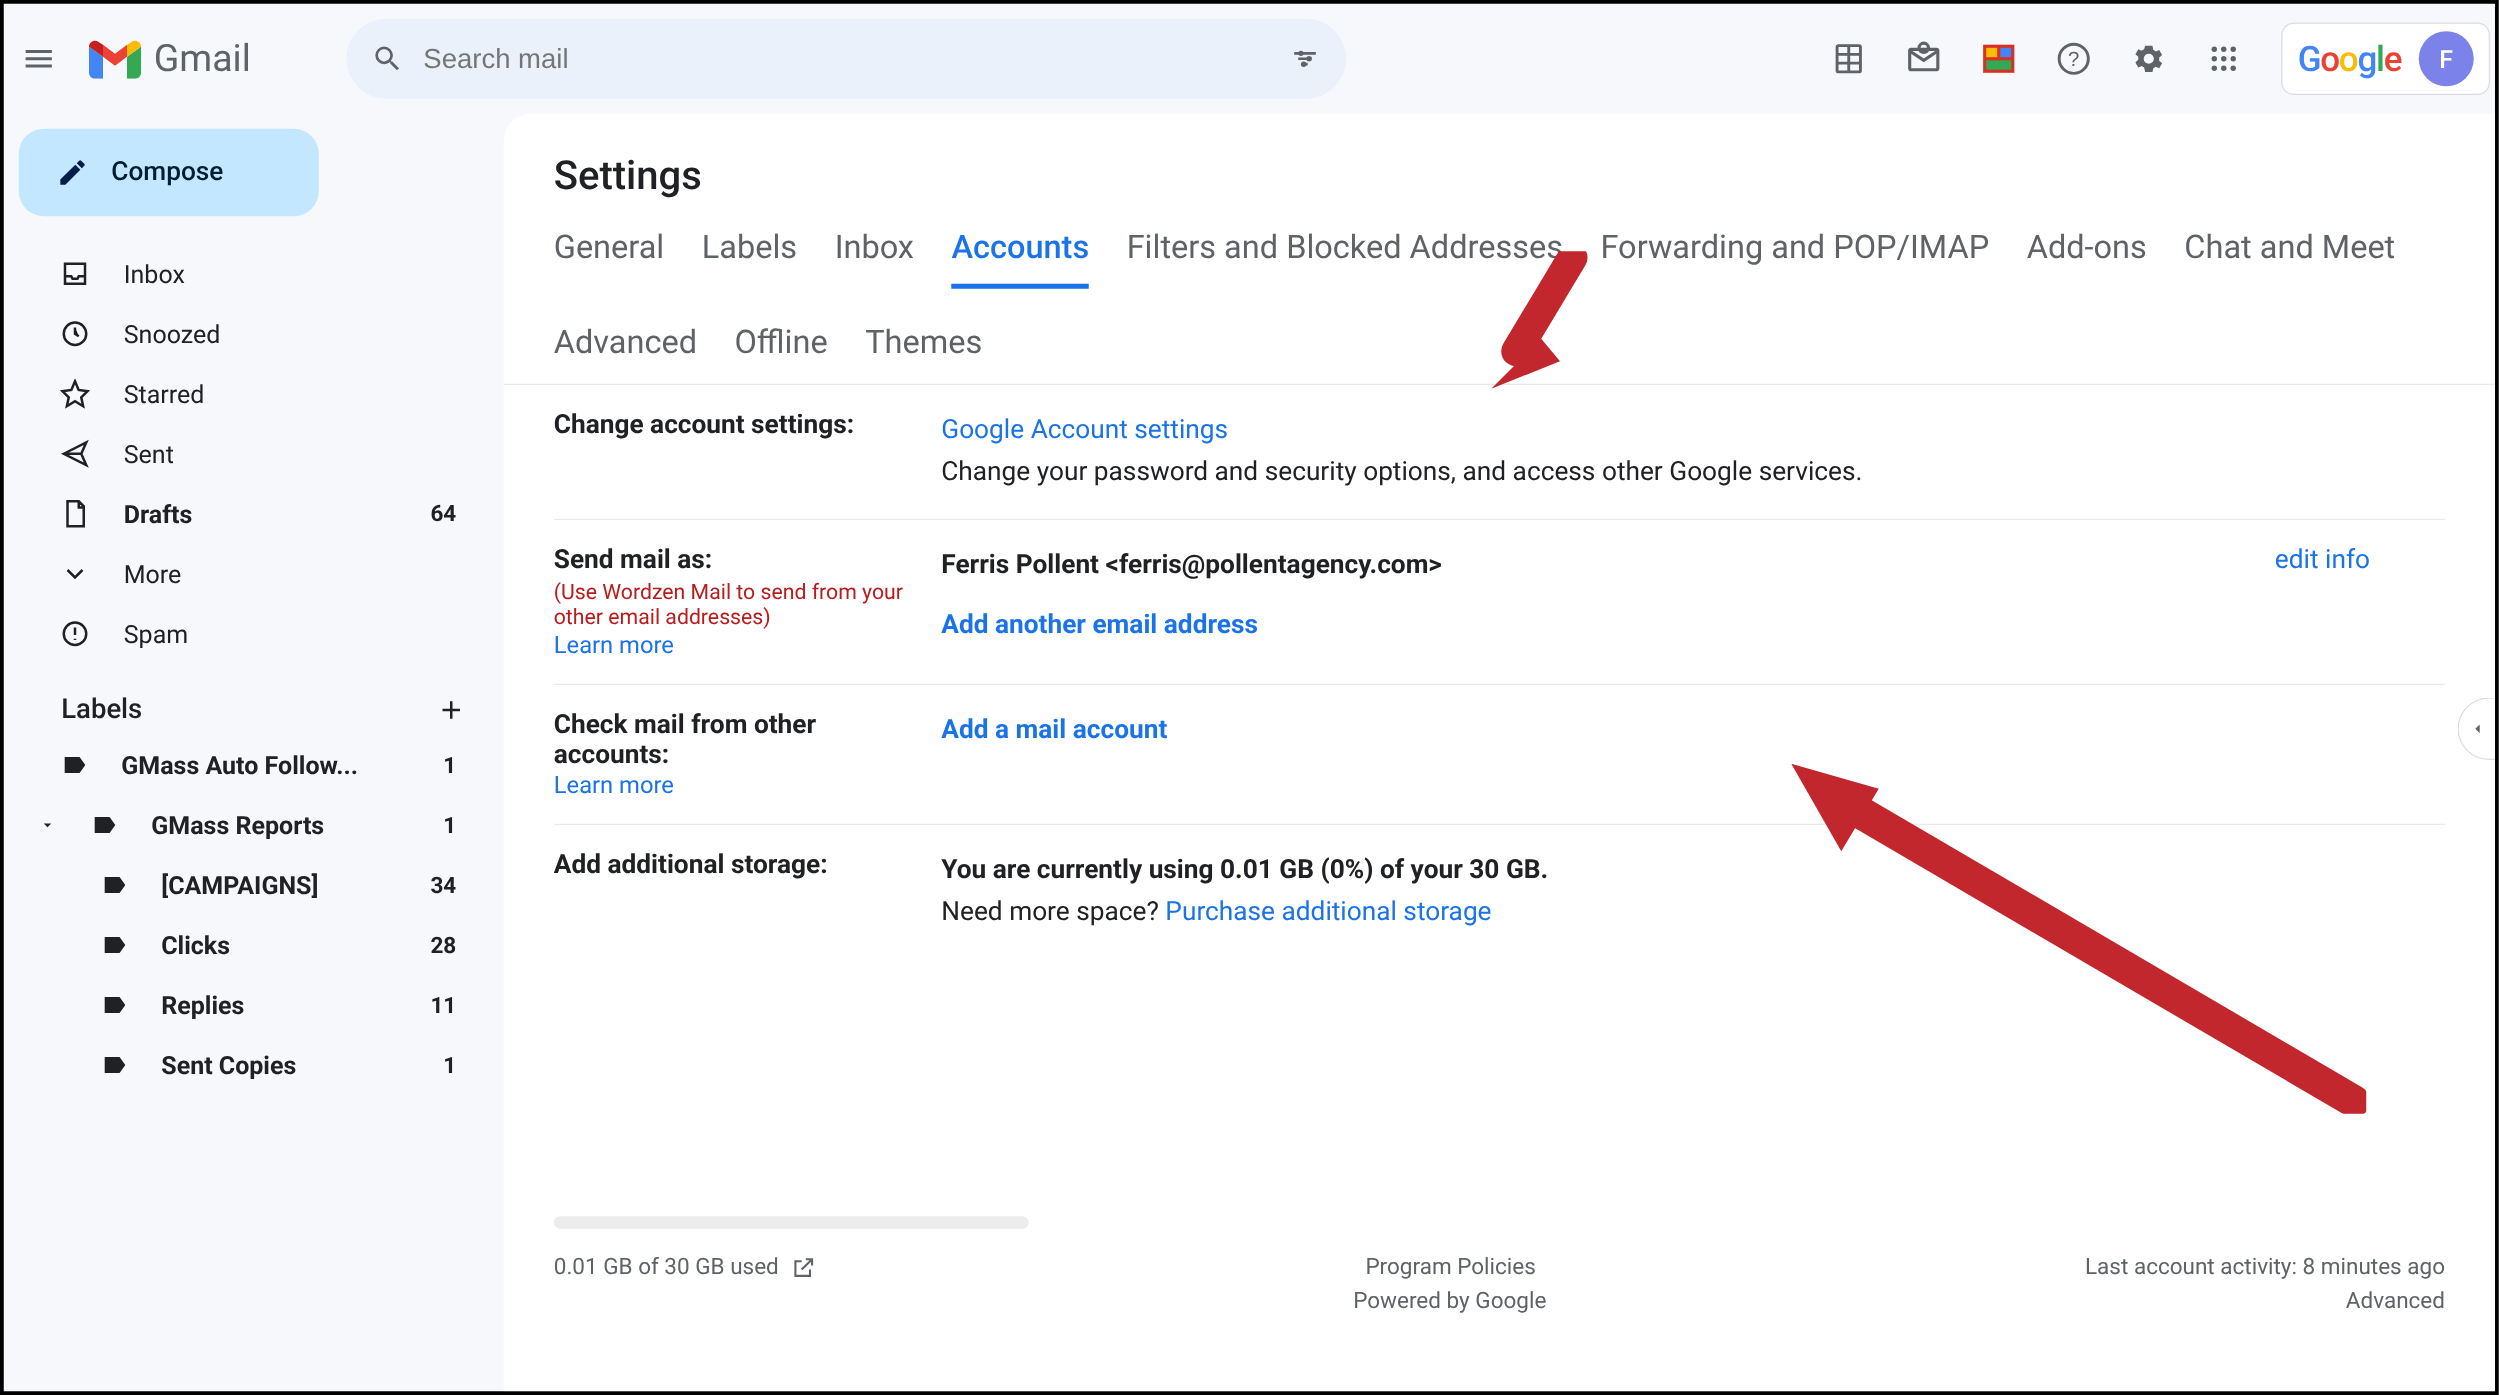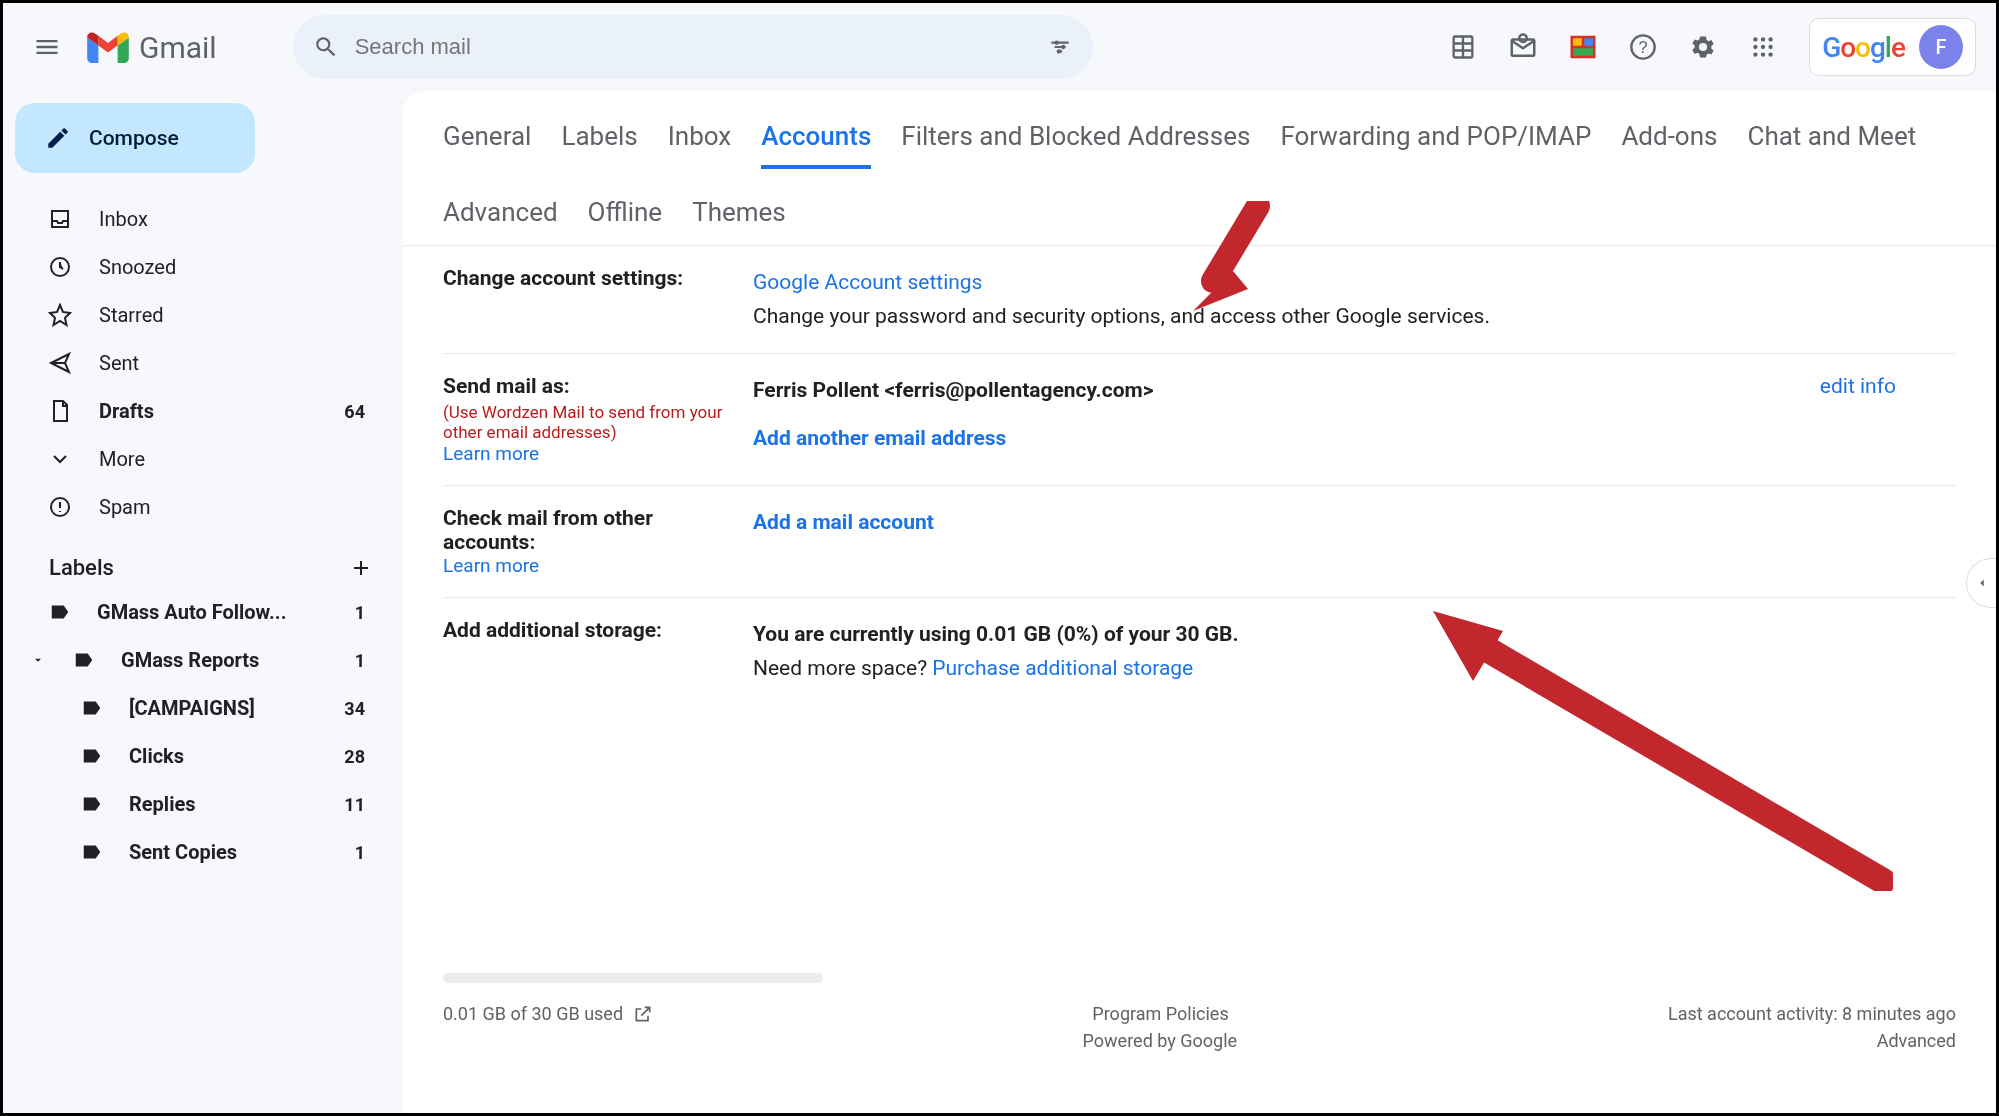--- a/index.html
+++ b/index.html
@@ -12,21 +12,21 @@
     width: 1999px;
     height: 1116px;
     position: relative;
     border: 3px solid #000;
   }
   
   .header {
     display: flex;
     align-items: center;
     height: 88px;
-    padding: 0 20px;
+    padding: 0 4px;
     gap: 16px;
   }
   .menu-btn {
     width: 48px; height: 48px;
     display:flex;align-items:center;justify-content:center;
     border-radius:50%;
     cursor:pointer;
   }
   .gmail-logo { display:flex; align-items:center; gap:10px; margin-right: 60px;}
   .gmail-logo span.logo-text { font-size: 30px; color:#5f6368; font-weight:400;}
@@ -427,20 +427,21 @@
           <svg width="22" height="22" viewBox="0 0 24 24">
             <path fill="#202124" d="M3 5h13l5 7-5 7H3z"></path>
           </svg>
         </span>
       <span>Sent Copies</span>
       <span class="count">1</span>
     </div>
   </div>
 
   <div class="main">
+    <div class="page-title">Settings</div>
 
     <div class="tabs">
       <div class="tab">General</div>
       <div class="tab">Labels</div>
       <div class="tab">Inbox</div>
       <div class="tab active">Accounts</div>
       <div class="tab">Filters and Blocked Addresses</div>
       <div class="tab">Forwarding and POP/IMAP</div>
       <div class="tab">Add-ons</div>
       <div class="tab">Chat and Meet</div>

